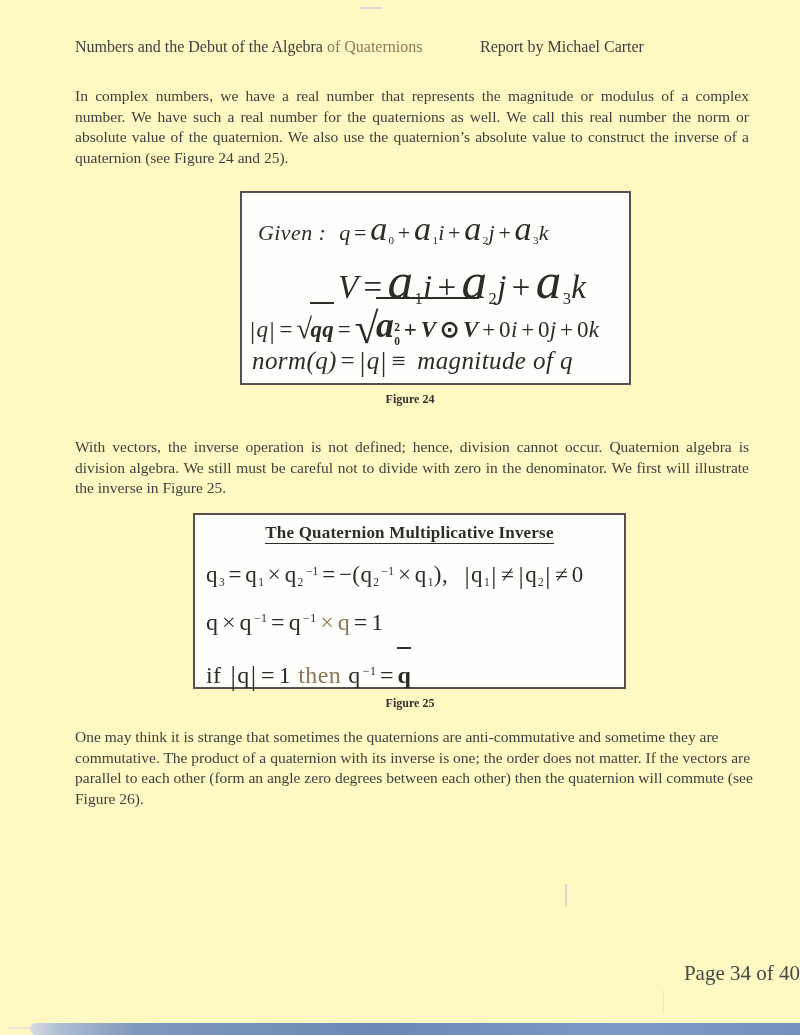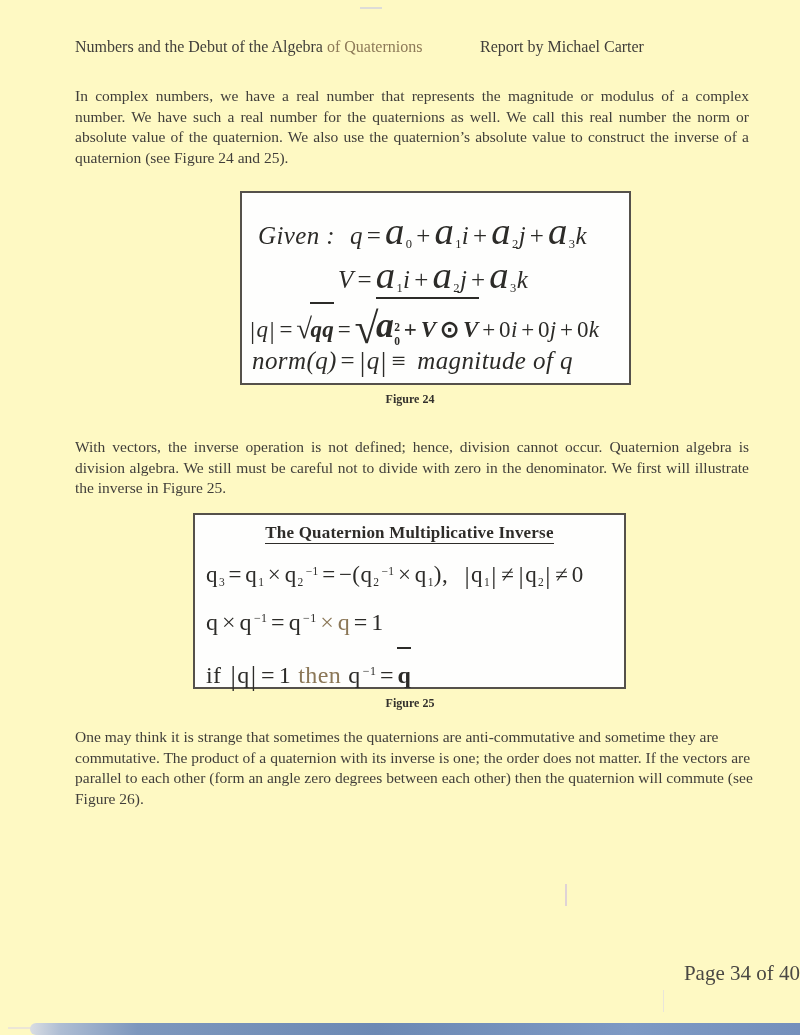--- a/index.html
+++ b/index.html
@@ -34,22 +34,22 @@
   .mop{font-style:normal;padding:0 .15em;}
   .mv{font-style:normal;font-size:1.12em;vertical-align:-0.06em;padding:0 1px;}
   .mrad{font-style:normal;font-size:1.25em;margin-right:-2px;vertical-align:-0.05em;}
   .mradbig{font-style:normal;font-size:1.9em;margin-right:-3px;line-height:.8;vertical-align:-0.14em;}
   .ol{border-top:2px solid currentColor;padding-top:11px;font-weight:bold;}
   .stack{display:inline-flex;flex-direction:column;align-items:flex-start;font-size:.5em;line-height:1;row-gap:3px;font-style:normal;vertical-align:.55em;}
   .ss-sup,.ss-sub{display:block;}
   .gap-l{margin-left:.3em;}
   .gap-l2{margin-left:.6em;}
   .tan{color:#8b7757;}
-  .l-given{left:16px;top:22px;font-size:25px;}
-  .l-v{left:96px;top:66px;font-size:25px;}
+  .l-given{left:16px;top:22px;font-size:22px;}
+  .l-v{left:96px;top:66px;font-size:33px;}
   .l-abs{left:7px;top:104px;font-size:23px;}
   .l-norm{left:10px;top:151px;font-size:25px;}
   .b2-l1{left:11px;top:44px;font-size:23px;}
   .b2-l2{left:11px;top:92px;font-size:24px;}
   .b2-l3{left:11px;top:132px;font-size:24px;}
 
   
   .artifact-v{position:absolute;left:565px;top:884px;width:2px;height:22px;background:#d9cdd9;opacity:.85;}
   .artifact-top{position:absolute;left:360px;top:7px;width:22px;height:2px;background:#dddcd8;}
   .artifact-r{position:absolute;left:663px;top:990px;width:1px;height:22px;background:#e9e5da;}

